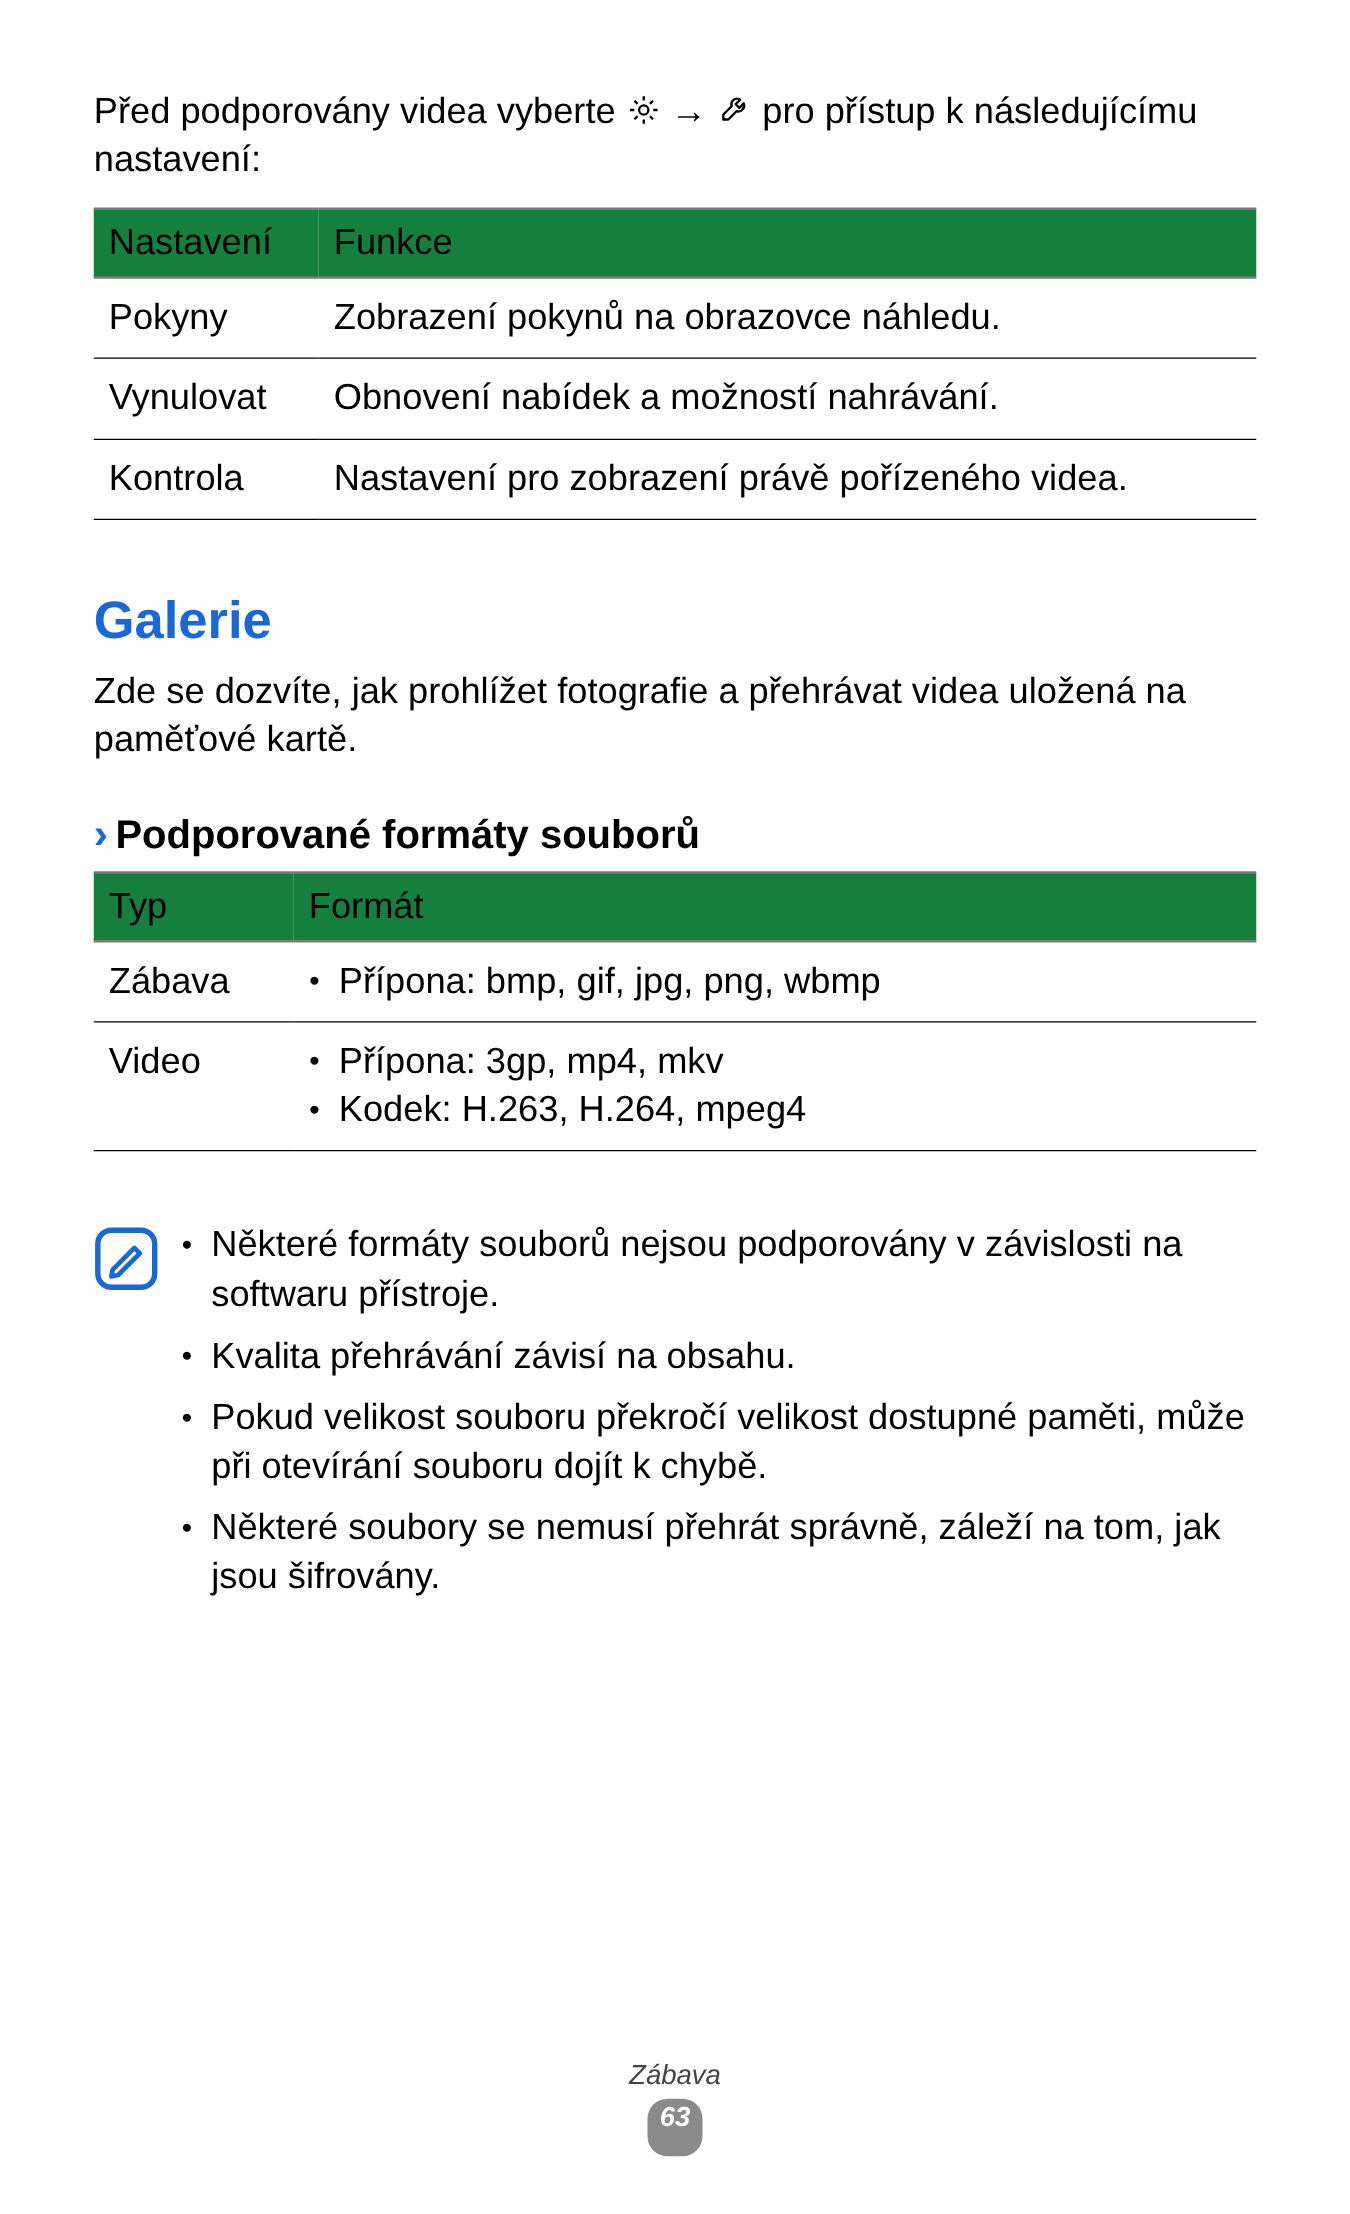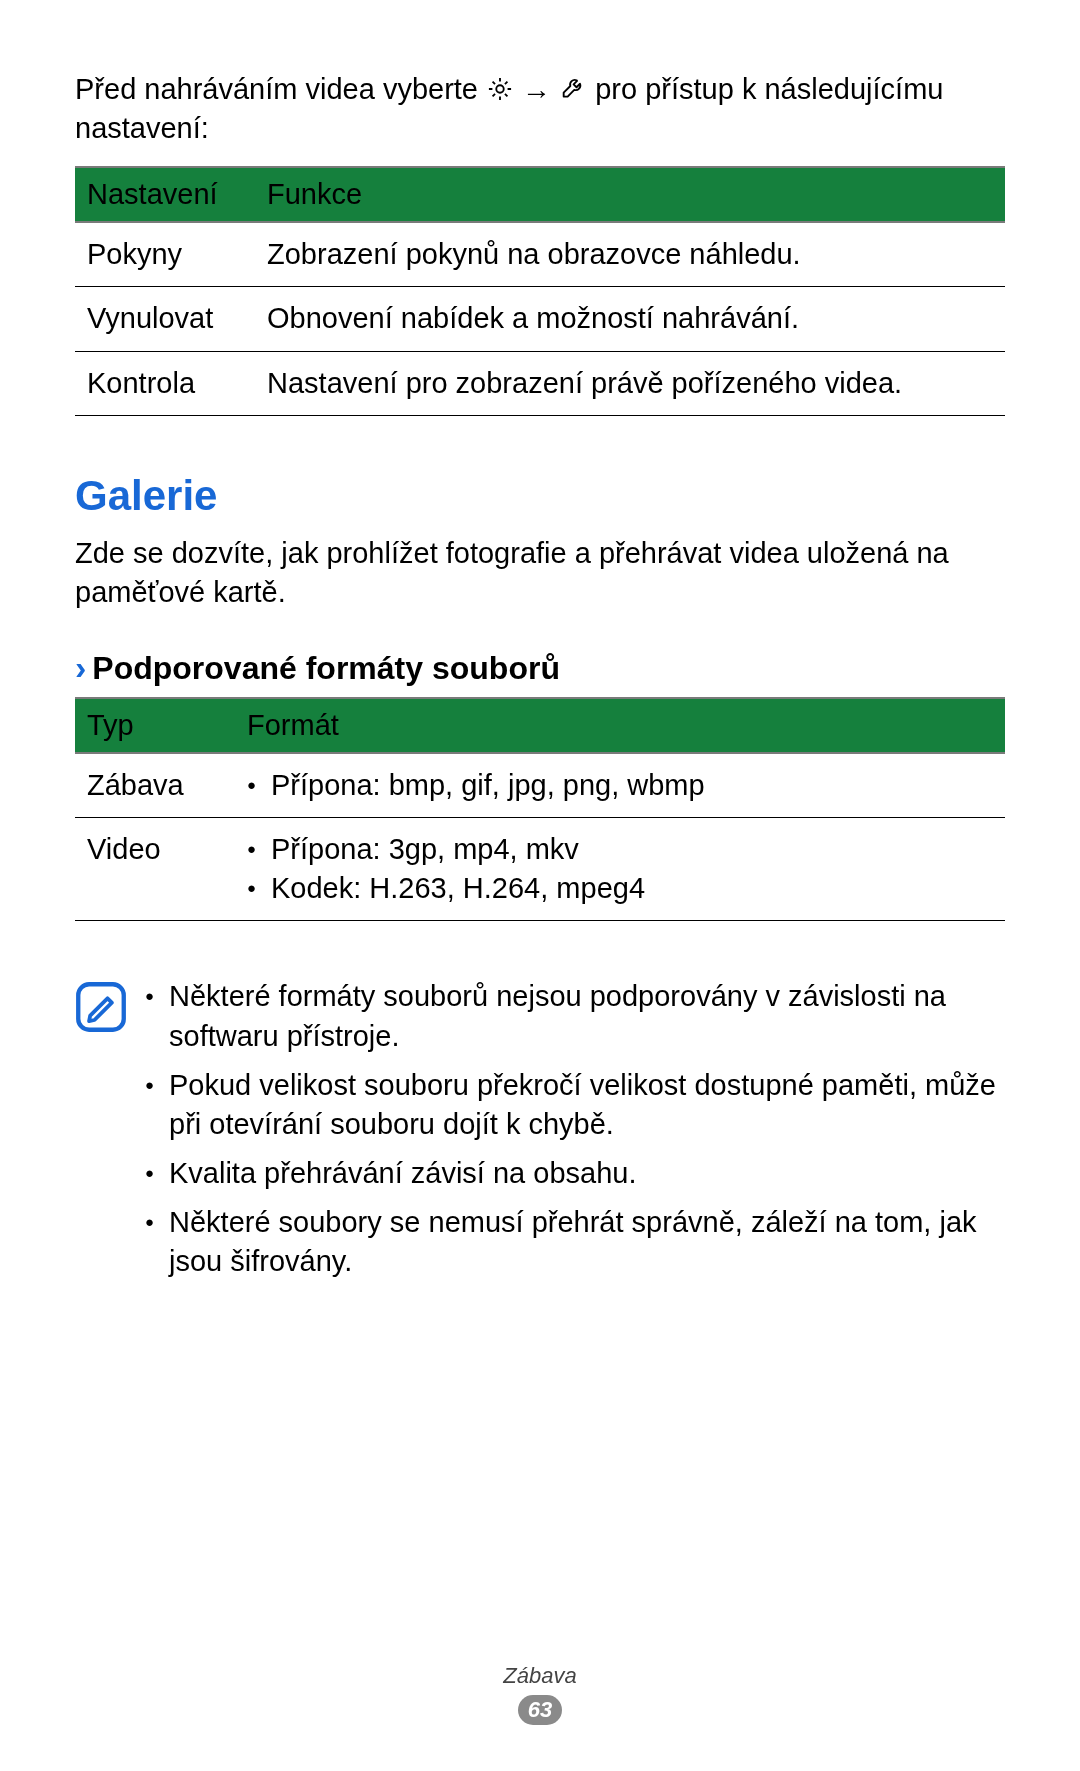--- a/index.html
+++ b/index.html
@@ -134,37 +134,37 @@
   }
   .footer-cat {
     font-style: italic;
     font-size: 22px;
     color: #444;
     margin-bottom: 6px;
   }
   .pagenum {
     display: inline-block;
     width: 44px;
-    height: 30px;
+    height: 46px;
     background: #8a8a8a;
     border-radius: 16px;
     color: #fff;
     font-size: 22px;
     line-height: 30px;
     font-style: italic;
     font-weight: 600;
   }
 </style>
 </head>
 <body>
 
 <div class="page">
 
   <p class="intro-line">
-    <span>Před nahráváním videa vyberte </span><span class="inline-icon"><svg viewBox="0 0 24 24">
+    <span>Před podporovány videa vyberte </span><span class="inline-icon"><svg viewBox="0 0 24 24">
           <g fill="none" stroke="#000" stroke-width="1.6">
             <circle cx="12" cy="12" r="3.2"></circle>
             <path d="M12 2.5v3M12 18.5v3M21.5 12h-3M5.5 12h-3M18.36 5.64l-2.12 2.12M7.76 16.24l-2.12 2.12M18.36 18.36l-2.12-2.12M7.76 7.76 5.64 5.64"></path>
           </g>
         </svg></span><span> → </span><span class="inline-icon"><svg viewBox="0 0 24 24">
           <g fill="none" stroke="#000" stroke-width="1.6" stroke-linecap="round" stroke-linejoin="round">
             <path d="M15 4.5a4 4 0 0 0-5.3 4.9L4 15.1v3.4h3.4l5.7-5.7A4 4 0 0 0 18 7.5l-3 3-2.5-2.5 3-3z"></path>
           </g>
         </svg></span><span> pro přístup k následujícímu nastavení:</span>
   </p>
@@ -230,22 +230,22 @@
 
   <div class="note-block">
     <div class="note-icon">
       <svg viewBox="0 0 48 48">
         <rect x="3" y="3" width="42" height="42" rx="10" fill="none" stroke="#1868d6" stroke-width="4"></rect>
         <path d="M14 32 L30 16 L34 20 L18 36 L13 37 Z" fill="none" stroke="#1868d6" stroke-width="3.5" stroke-linejoin="round" stroke-linecap="round"></path>
       </svg>
     </div>
     <ul class="note-list">
       <li>Některé formáty souborů nejsou podporovány v závislosti na softwaru přístroje.</li>
+      <li>Kvalita přehrávání závisí na obsahu.</li>
       <li>Pokud velikost souboru překročí velikost dostupné paměti, může při otevírání souboru dojít k chybě.</li>
-      <li>Kvalita přehrávání závisí na obsahu.</li>
       <li>Některé soubory se nemusí přehrát správně, záleží na tom, jak jsou šifrovány.</li>
     </ul>
   </div>
 
 </div>
 
 <div class="footer">
   <div class="footer-cat">Zábava</div>
   <div class="pagenum">63</div>
 </div>

